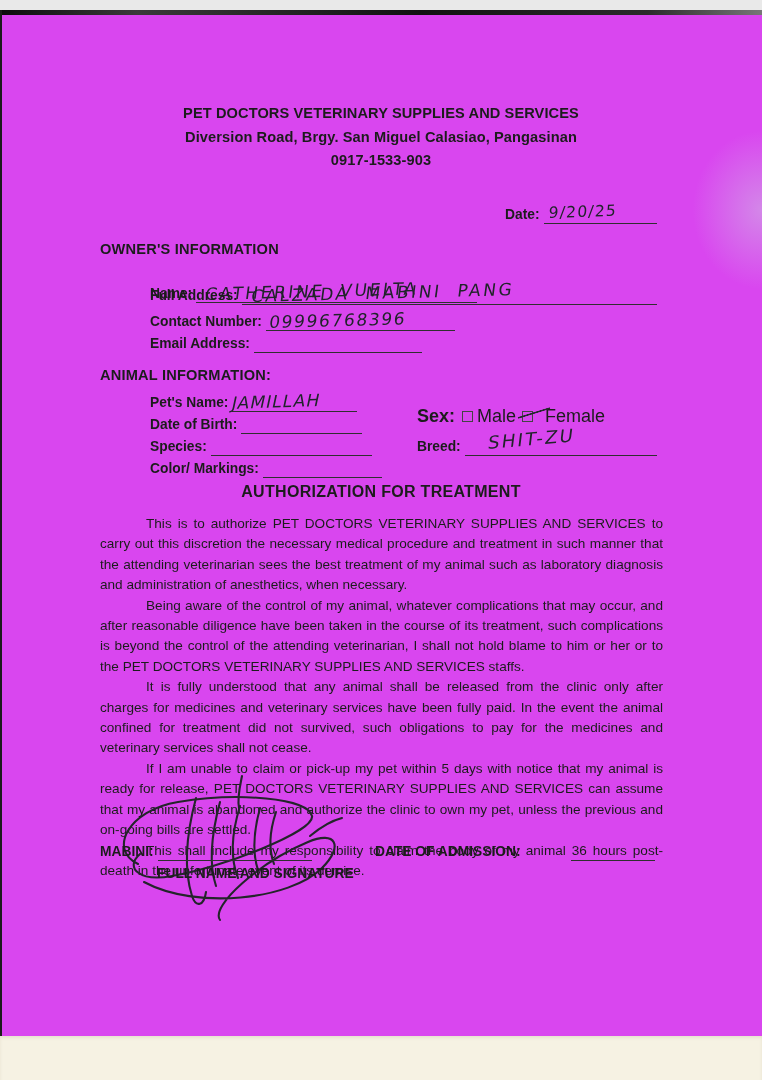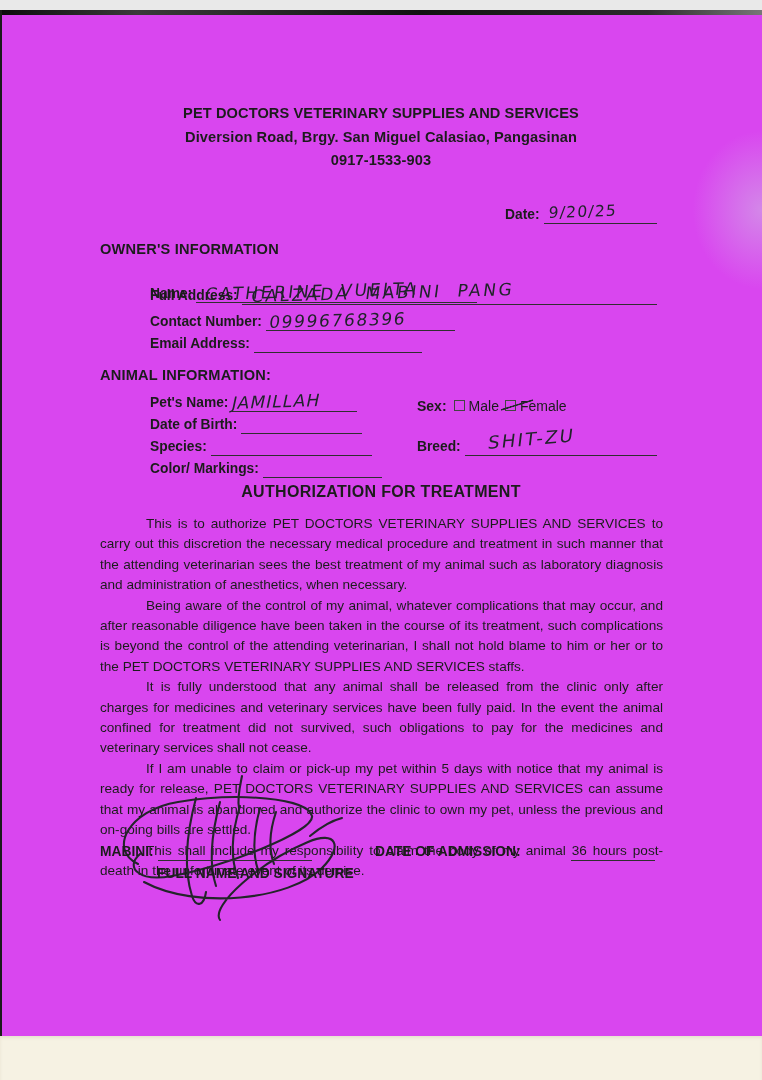--- a/index.html
+++ b/index.html
@@ -28,21 +28,21 @@
   .hw{
     position:absolute;bottom:-1px;left:8px;
     font-family:"DejaVu Sans",sans-serif;
     font-size:17px;font-weight:500;color:#20242a;
     letter-spacing:2.5px;white-space:pre;
     transform:skewX(-9deg) rotate(-1.5deg);
     transform-origin:left bottom;
   }
   .hw.sm{font-size:15.5px;letter-spacing:1.2px;}
 
-  .sexgrp{position:absolute;left:417px;top:388px;font-size:14px;display:flex;align-items:center;}
+  .sexgrp{position:absolute;left:417px;top:396px;font-size:18px;display:flex;align-items:center;}
   .sexgrp .lbl{font-weight:bold;padding-right:5px;}
   .cb{display:inline-block;width:9px;height:9px;border:1.3px solid #444;margin:0 4px 1px 2px;vertical-align:middle;}
   .fwrap{position:relative;display:inline-flex;align-items:center;}
   .fslash{position:absolute;left:-3px;top:6px;width:34px;border-top:2.1px solid #23272c;transform:rotate(-17deg);border-radius:2px;}
 
   .auth-title{position:absolute;left:81px;top:473px;width:600px;text-align:center;font-weight:bold;font-size:16px;letter-spacing:.3px;}
   .paras{position:absolute;left:100px;top:504px;width:563px;font-size:13.6px;line-height:20.4px;text-align:justify;}
   .paras p{margin:0;text-indent:46px;}
 
   .cap{position:absolute;font-weight:bold;font-size:13.8px;}
@@ -105,21 +105,21 @@
     <span class="lbl">Pet's Name:</span>
     <span class="line">
       <span class="hw" style="left:-2px;transform:skewX(-14deg) rotate(-2deg);letter-spacing:1px;">JAMILLAH</span>
     </span>
   </div>
 
   <div class="sexgrp">
     <span class="lbl">Sex:</span>
     <span class="cb"></span>
     <span>Male</span>
-    <span class="fwrap" style="margin-left:4px;">
+    <span class="fwrap" style="margin-left:4px;gap:8px;">
       <span class="cb"></span>
       <span>Female</span>
       <span class="fslash"></span>
     </span>
   </div>
 
   <div class="row" style="left:150px;top:406px;width:212px;align-items:flex-end;">
     <span class="lbl">Date of Birth:</span>
     <span class="line"></span>
   </div>

